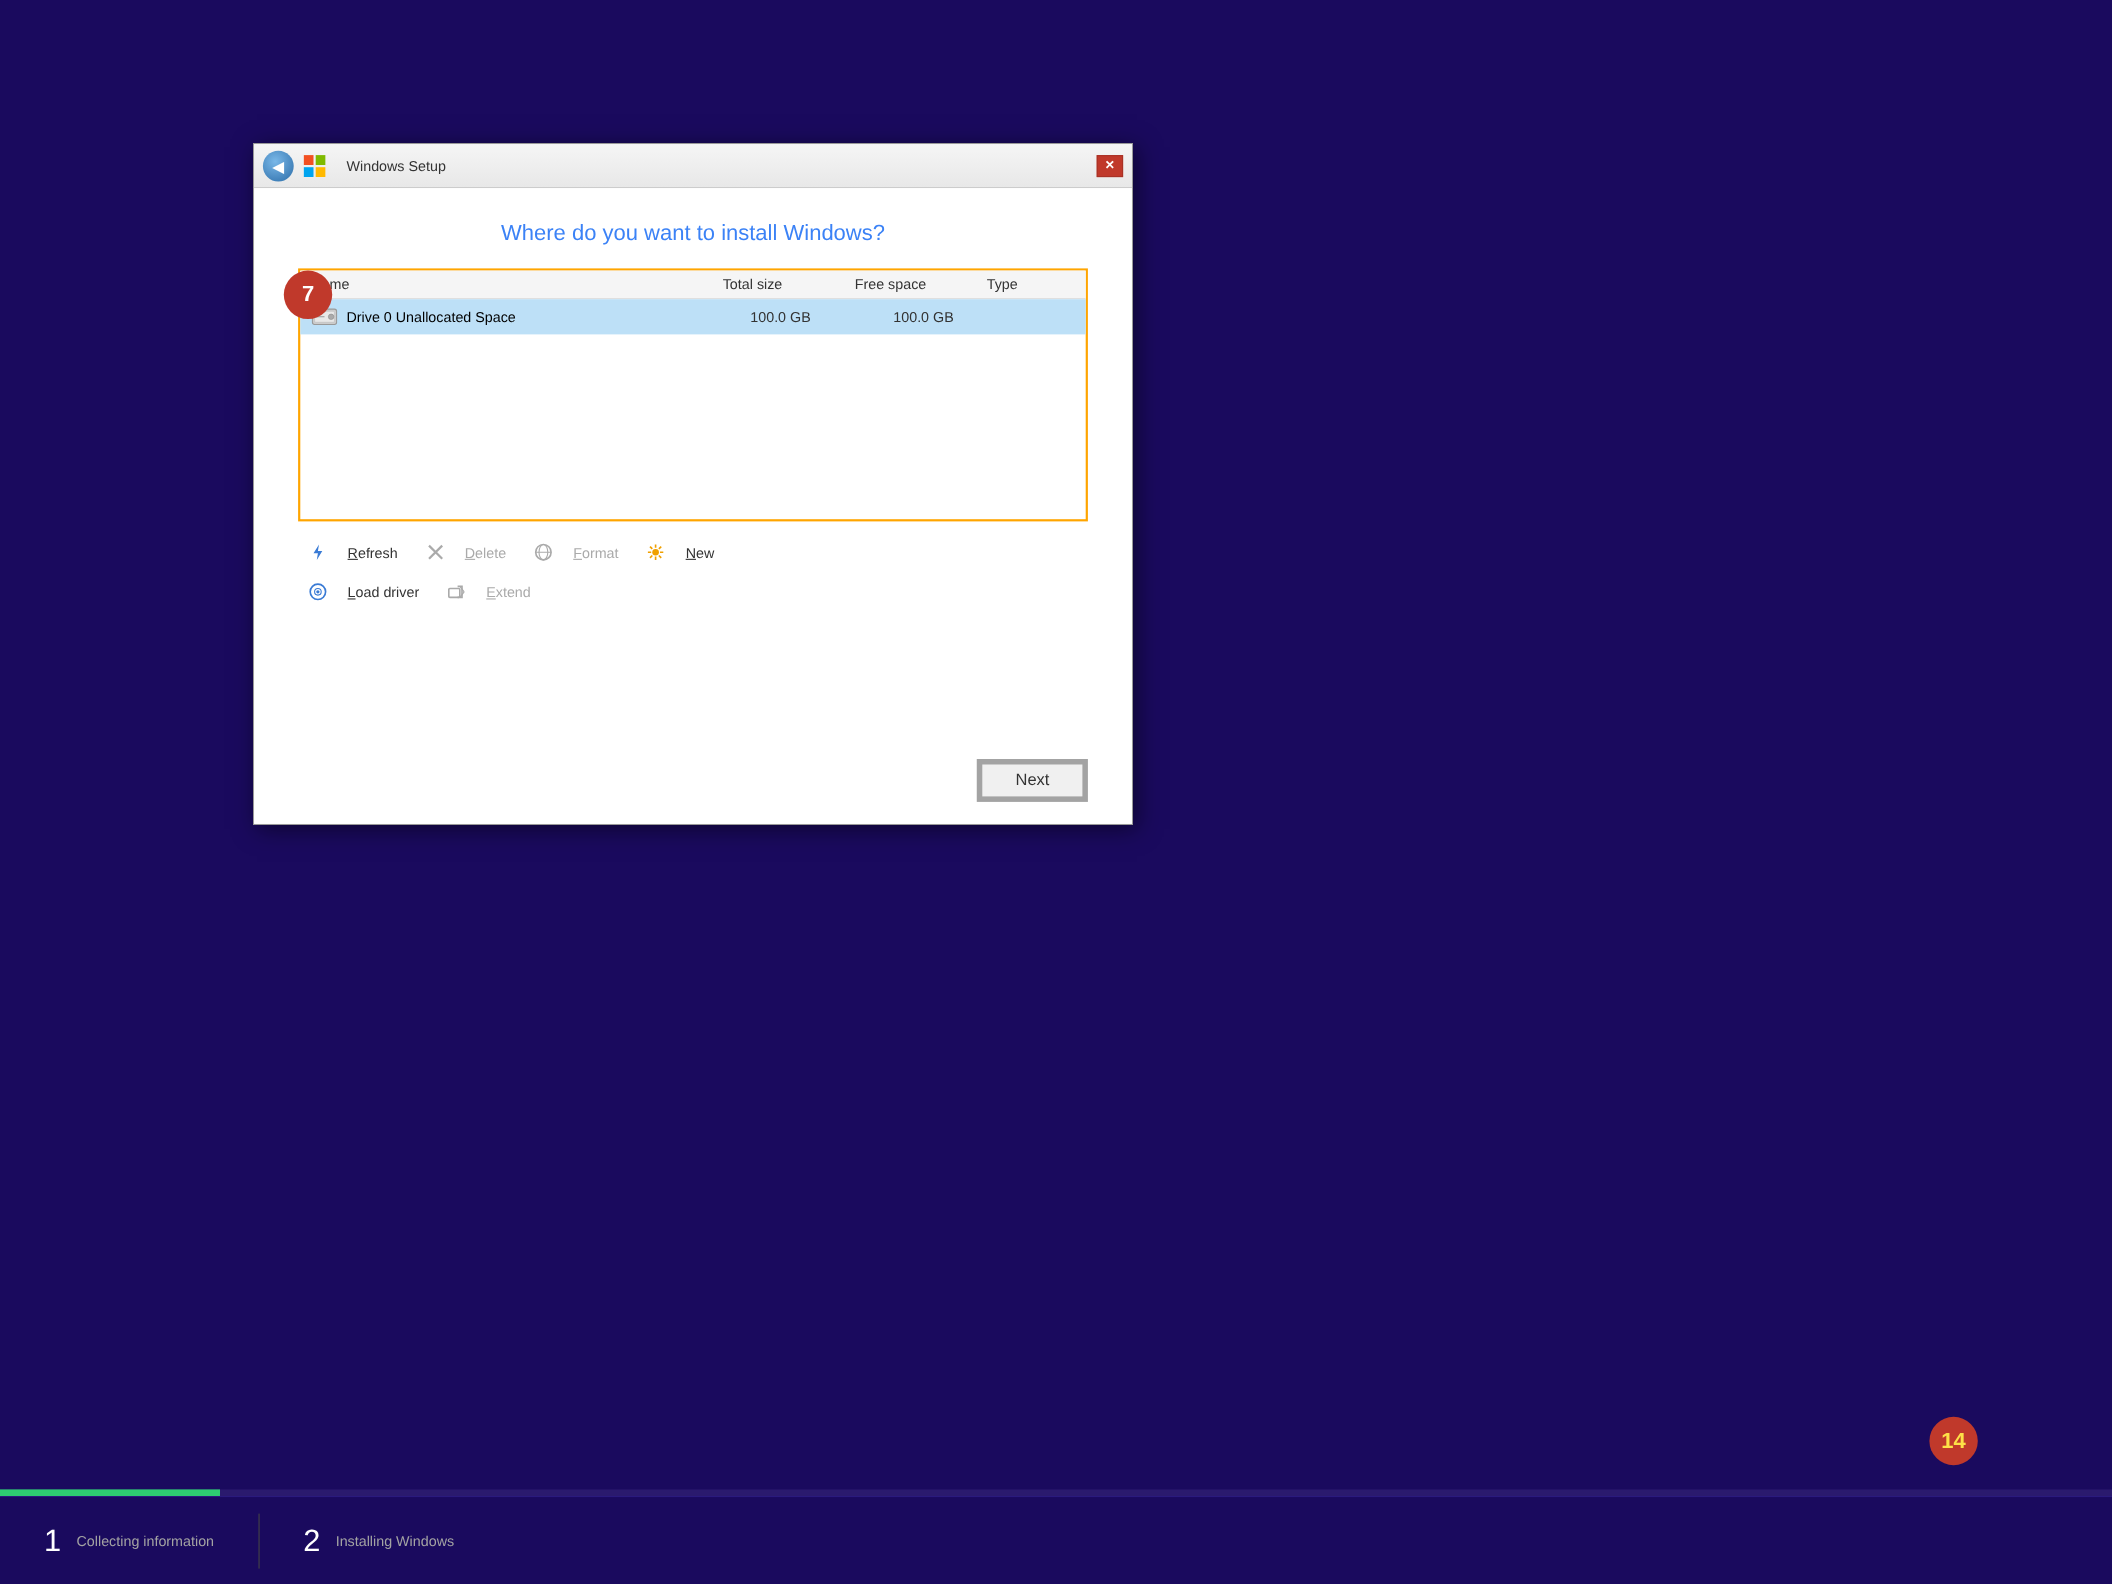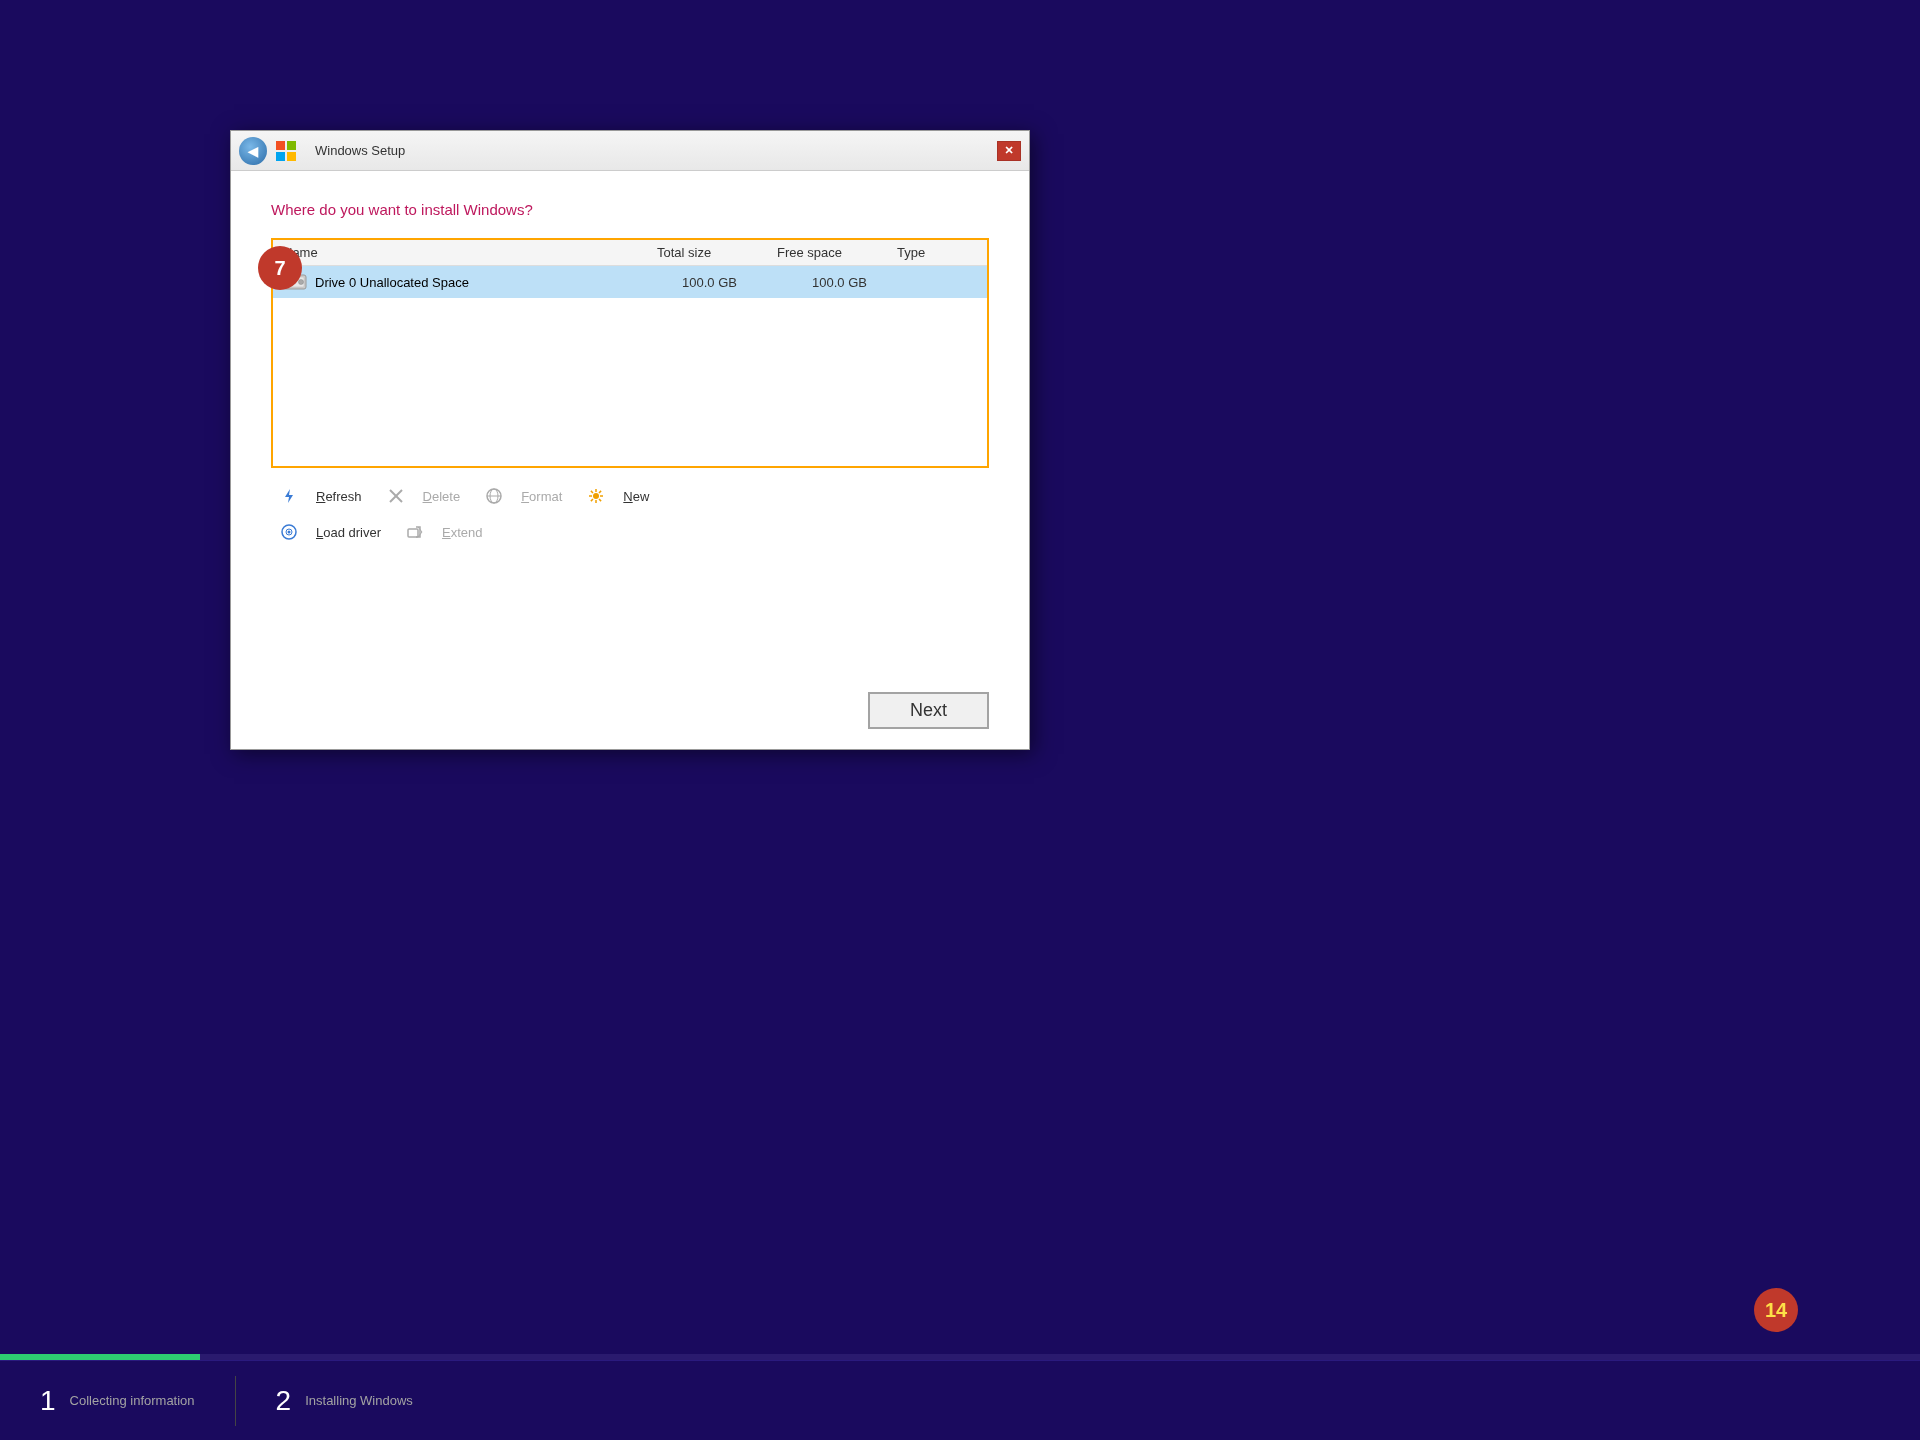--- a/index.html
+++ b/index.html
@@ -92,24 +92,25 @@
     .window-content {
       flex: 1;
       background: white;
       padding: 30px 40px 20px 40px;
       display: flex;
       flex-direction: column;
       overflow: hidden;
     }
 
     .page-heading {
-      font-size: 15px;
-      color: #be185d;
+      font-size: 20px;
+      color: #3b82f6;
       margin-bottom: 20px;
       font-weight: normal;
+      text-align: center;
     }
 
     
     .partition-table-container {
       border: 2px solid orange;
       background: white;
       flex-shrink: 0;
     }
 
     .partition-table-header {
@@ -210,24 +211,24 @@
     
     .bottom-area {
       display: flex;
       justify-content: flex-end;
       align-items: flex-end;
       flex: 1;
       position: relative;
     }
 
     .next-btn {
-      padding: 6px 40px;
+      padding: 6px 30px;
       background: #f0f0f0;
-      border: 2px solid #a3a3a3;
-      font-size: 18px;
+      border: 5px solid #a3a3a3;
+      font-size: 15px;
       cursor: pointer;
       color: #333;
     }
 
     
     .status-bar {
       position: absolute;
       bottom: 0;
       left: 0;
       width: 100%;

